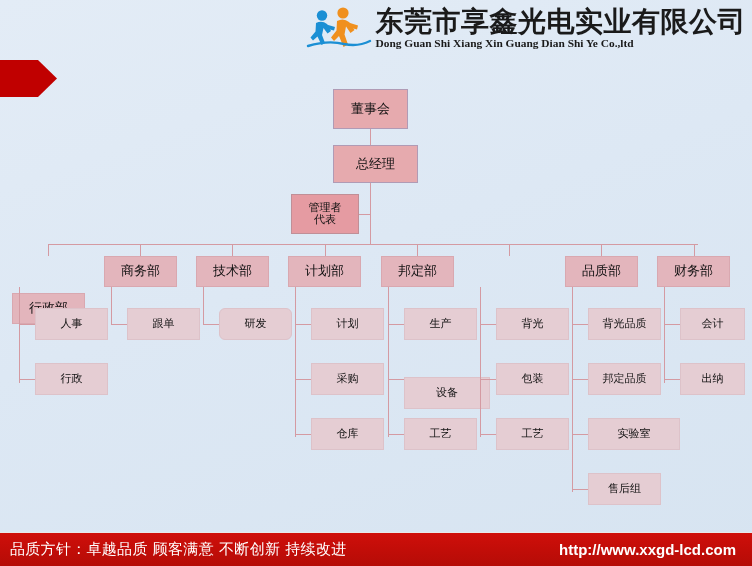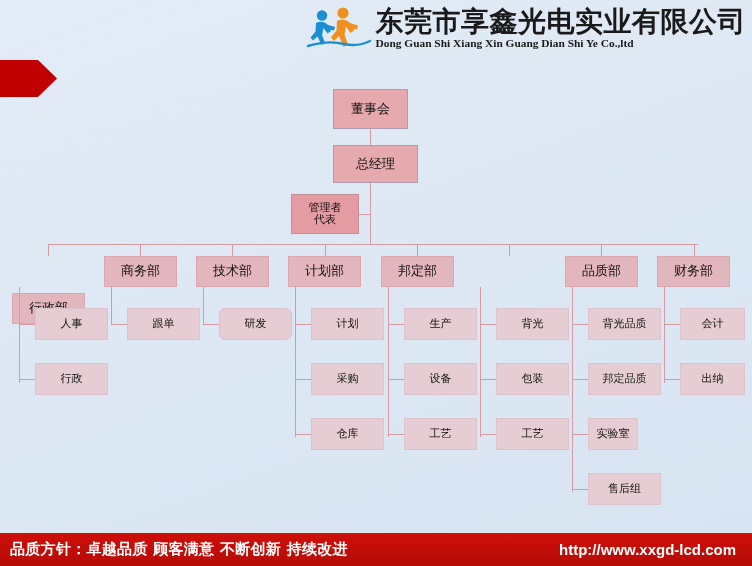--- a/index.html
+++ b/index.html
@@ -150,21 +150,21 @@
     border-top: 1px solid #e8e8e8;
     display: flex;
     align-items: center;
     justify-content: space-between;
     box-sizing: border-box;
     padding: 0 10px;
   }
   #footer-slogan {
     color: #ffffff;
     font-size: 15px;
-    font-weight: bold;
+    font-weight: normal;
     letter-spacing: 0.3px;
     white-space: nowrap;
     font-family: "DejaVu Sans", "Liberation Sans", sans-serif;
   }
   #footer-url {
     color: #ffffff;
     font-size: 15px;
     font-weight: bold;
     white-space: nowrap;
     margin-right: 6px;
@@ -254,39 +254,39 @@
     <div class="conn h" style="left:295px; top:434px; width:16px;"></div>
     <div class="node sub" style="left:311px; top:308px; width:73px; height:32px;">计划</div>
     <div class="node sub" style="left:311px; top:363px; width:73px; height:32px;">采购</div>
     <div class="node sub" style="left:311px; top:418px; width:73px; height:32px;">仓库</div>
 
     <div class="conn v" style="left:388px; top:287px; height:150px;"></div>
     <div class="conn h" style="left:388px; top:324px; width:16px;"></div>
     <div class="conn h" style="left:388px; top:379px; width:16px;"></div>
     <div class="conn h" style="left:388px; top:434px; width:16px;"></div>
     <div class="node sub" style="left:404px; top:308px; width:73px; height:32px;">生产</div>
-    <div class="node sub" style="left:404px; top:363px; width:73px; height:32px;">设备</div>
+    <div class="node sub" style="left:404px; top:377px; width:86px; height:32px;">设备</div>
     <div class="node sub" style="left:404px; top:418px; width:73px; height:32px;">工艺</div>
 
     <div class="conn v" style="left:480px; top:287px; height:150px;"></div>
     <div class="conn h" style="left:480px; top:324px; width:16px;"></div>
     <div class="conn h" style="left:480px; top:379px; width:16px;"></div>
     <div class="conn h" style="left:480px; top:434px; width:16px;"></div>
     <div class="node sub" style="left:496px; top:308px; width:73px; height:32px;">背光</div>
     <div class="node sub" style="left:496px; top:363px; width:73px; height:32px;">包装</div>
     <div class="node sub" style="left:496px; top:418px; width:73px; height:32px;">工艺</div>
 
     <div class="conn v" style="left:572px; top:287px; height:205px;"></div>
     <div class="conn h" style="left:572px; top:324px; width:16px;"></div>
     <div class="conn h" style="left:572px; top:379px; width:16px;"></div>
     <div class="conn h" style="left:572px; top:434px; width:16px;"></div>
     <div class="conn h" style="left:572px; top:489px; width:16px;"></div>
     <div class="node sub" style="left:588px; top:308px; width:73px; height:32px;">背光品质</div>
     <div class="node sub" style="left:588px; top:363px; width:73px; height:32px;">邦定品质</div>
-    <div class="node sub" style="left:588px; top:418px; width:50px; height:32px;">实验室</div>
+    <div class="node sub" style="left:588px; top:418px; width:92px; height:32px;">实验室</div>
     <div class="node sub" style="left:588px; top:473px; width:73px; height:32px;">售后组</div>
 
     <div class="conn v" style="left:664px; top:287px; height:96px;"></div>
     <div class="conn h" style="left:664px; top:324px; width:16px;"></div>
     <div class="conn h" style="left:664px; top:379px; width:16px;"></div>
     <div class="node sub" style="left:680px; top:308px; width:65px; height:32px;">会计</div>
     <div class="node sub" style="left:680px; top:363px; width:65px; height:32px;">出纳</div>
 
   </div>
 

